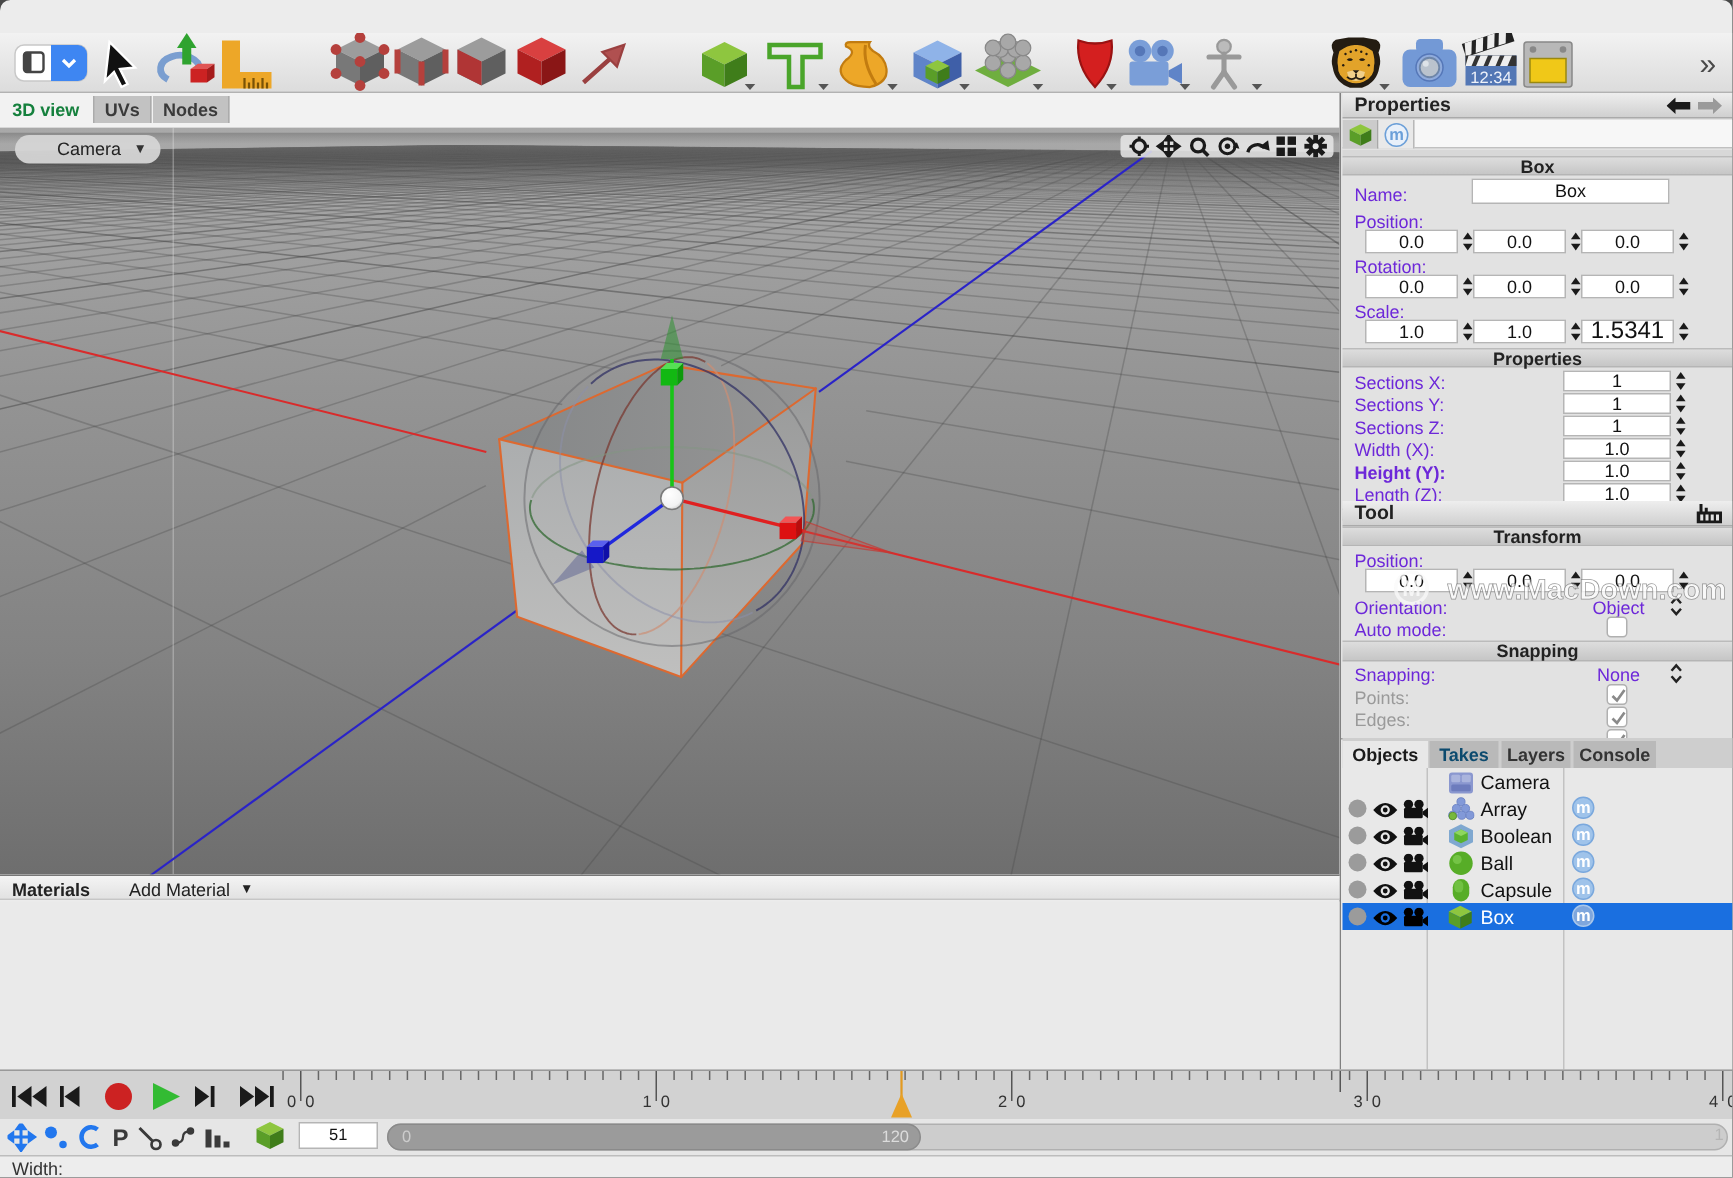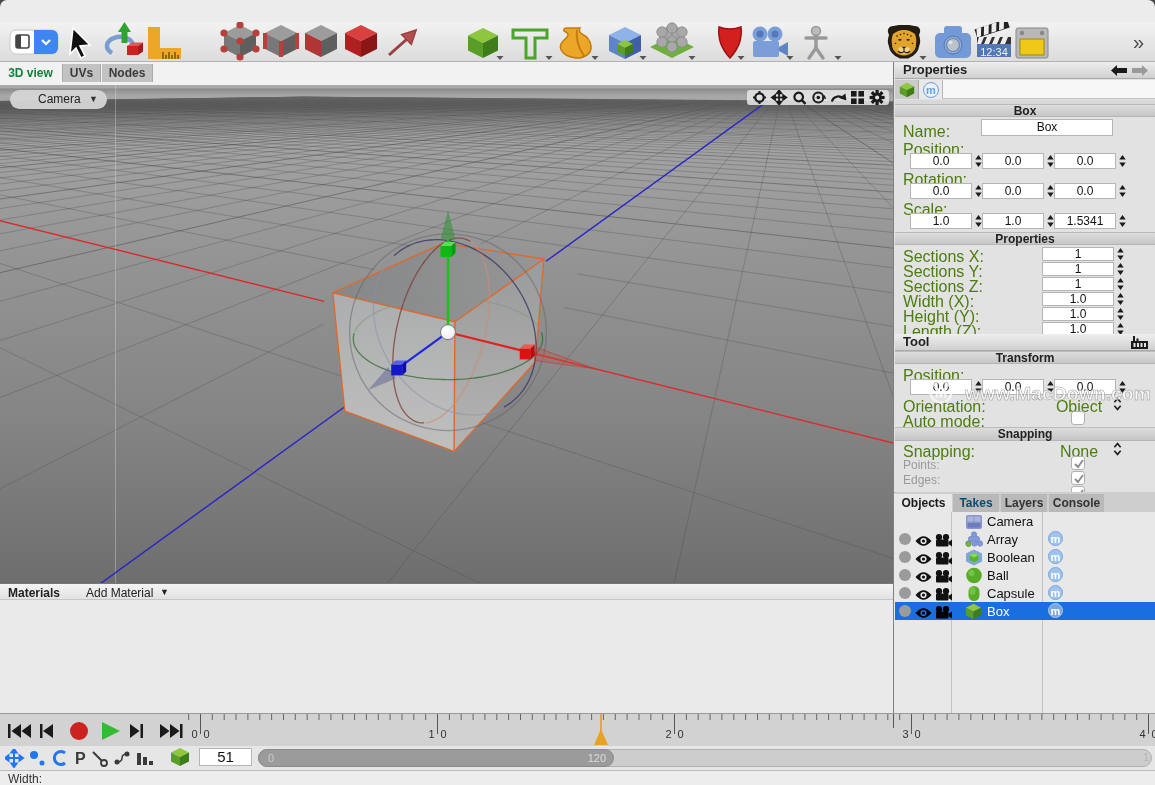--- a/index.html
+++ b/index.html
@@ -16,21 +16,21 @@
 #tabstrip { position:absolute; left:0; top:62px; width:894px; height:23px; background:#f2f2f2; }
 .vtab { position:absolute; top:2px; height:18px; font-size:12px; font-weight:bold; color:#333; text-align:center; line-height:18px; }
 
 #viewport { position:absolute; left:0; top:85px; width:893px; height:498px; }
 #camdrop { position:absolute; left:10px; top:5px; width:97px; height:19px; background:rgba(213,213,213,0.95); border-radius:10px; font-size:12px; color:#222; line-height:19px; }
 #vptools { position:absolute; left:747px; top:4.5px; width:142px; height:15px; background:rgba(232,232,232,0.85); border-radius:3px; }
 
 #rpanel { position:absolute; left:893px; top:62px; width:262px; height:651px; background:#e2e2e2; border-left:1px solid #808080; }
 .phead { position:absolute; left:1px; width:260px; height:17px; background:linear-gradient(#eee,#d0d0d0); border-bottom:1px solid #aaa; font-size:13px; font-weight:bold; color:#222; padding-left:8px; line-height:16px; }
 .ghead { position:absolute; left:1px; width:260px; height:13px; background:linear-gradient(#ddd,#c6c6c6); border-top:1px solid #bbb; border-bottom:1px solid #b5b5b5; font-size:12px; font-weight:bold; color:#222; text-align:center; line-height:12px; }
-.lbl { position:absolute; font-size:16px; color:#4d7c0f; }
+.lbl { position:absolute; font-size:12px; color:#6d28d9; }
 .lblg { position:absolute; font-size:12px; color:#9a9a9a; }
 .fld { position:absolute; background:#fff; border:1px solid #b5b5b5; font-size:12px; color:#111; text-align:center; }
 .stp { position:absolute; width:9px; }
 .chk { position:absolute; width:14px; height:14px; background:#fff; border:1px solid #b0b0b0; border-radius:3px; }
 
 .otab { position:absolute; top:0; height:18px; font-size:12px; font-weight:bold; text-align:center; line-height:18px; color:#222; }
 .orow { position:absolute; left:1px; width:261px; height:18px; font-size:13px; color:#111; }
 .orow .nm { position:absolute; left:92px; top:2px; }
 .mbadge { position:absolute; left:153px; top:1px; width:15px; height:15px; border-radius:50%; background:#9fc3ea; border:1px solid #7aa8dd; color:#fff; font-weight:bold; font-size:11px; text-align:center; line-height:15px; }
 
@@ -861,21 +861,21 @@
 <div class="fld" style="left:16px;top:151px;width:62px;height:16px;line-height:14px;font-size:12px;">1.0</div>
 <svg class="stp" style="left:80px;top:152px;" width="8" height="14" viewBox="0 0 8 14">
         <polygon points="4,1 7.2,5.5 0.8,5.5" fill="#1a1a1a"></polygon>
         <polygon points="4,13 7.2,8.5 0.8,8.5" fill="#1a1a1a"></polygon>
       </svg>
 <div class="fld" style="left:88px;top:151px;width:62px;height:16px;line-height:14px;font-size:12px;">1.0</div>
 <svg class="stp" style="left:152px;top:152px;" width="8" height="14" viewBox="0 0 8 14">
         <polygon points="4,1 7.2,5.5 0.8,5.5" fill="#1a1a1a"></polygon>
         <polygon points="4,13 7.2,8.5 0.8,8.5" fill="#1a1a1a"></polygon>
       </svg>
-<div class="fld" style="left:160px;top:151px;width:62px;height:16px;line-height:14px;font-size:12px;">1.5341</div>
+<div class="fld" style="left:160px;top:151px;width:62px;height:16px;line-height:14px;font-size:16px;">1.5341</div>
 <svg class="stp" style="left:224px;top:152px;" width="8" height="14" viewBox="0 0 8 14">
         <polygon points="4,1 7.2,5.5 0.8,5.5" fill="#1a1a1a"></polygon>
         <polygon points="4,13 7.2,8.5 0.8,8.5" fill="#1a1a1a"></polygon>
       </svg>
 <div class="ghead" style="top:170px;height:13px;line-height:12px;">Properties</div>
 <div class="lbl" style="left:9px;top:186px;">Sections X:</div>
 <div class="fld" style="left:148px;top:185px;width:72px;height:14px;line-height:12px;font-size:12px;">1</div>
 <svg class="stp" style="left:222px;top:185px;" width="8" height="14" viewBox="0 0 8 14">
         <polygon points="4,1 7.2,5.5 0.8,5.5" fill="#1a1a1a"></polygon>
         <polygon points="4,13 7.2,8.5 0.8,8.5" fill="#1a1a1a"></polygon>
@@ -891,21 +891,21 @@
 <svg class="stp" style="left:222px;top:215px;" width="8" height="14" viewBox="0 0 8 14">
         <polygon points="4,1 7.2,5.5 0.8,5.5" fill="#1a1a1a"></polygon>
         <polygon points="4,13 7.2,8.5 0.8,8.5" fill="#1a1a1a"></polygon>
       </svg>
 <div class="lbl" style="left:9px;top:231px;">Width (X):</div>
 <div class="fld" style="left:148px;top:230px;width:72px;height:14px;line-height:12px;font-size:12px;">1.0</div>
 <svg class="stp" style="left:222px;top:230px;" width="8" height="14" viewBox="0 0 8 14">
         <polygon points="4,1 7.2,5.5 0.8,5.5" fill="#1a1a1a"></polygon>
         <polygon points="4,13 7.2,8.5 0.8,8.5" fill="#1a1a1a"></polygon>
       </svg>
-<div class="lbl" style="left:9px;top:246px;">Height (Y):</div>
+<div class="lbl" style="left:9px;top:246px;font-weight:bold;">Height (Y):</div>
 <div class="fld" style="left:148px;top:245px;width:72px;height:14px;line-height:12px;font-size:12px;">1.0</div>
 <svg class="stp" style="left:222px;top:245px;" width="8" height="14" viewBox="0 0 8 14">
         <polygon points="4,1 7.2,5.5 0.8,5.5" fill="#1a1a1a"></polygon>
         <polygon points="4,13 7.2,8.5 0.8,8.5" fill="#1a1a1a"></polygon>
       </svg>
 <div class="lbl" style="left:9px;top:261px;">Length (Z):</div>
 <div class="fld" style="left:148px;top:260px;width:72px;height:14px;line-height:12px;font-size:12px;">1.0</div>
 <svg class="stp" style="left:222px;top:260px;" width="8" height="14" viewBox="0 0 8 14">
         <polygon points="4,1 7.2,5.5 0.8,5.5" fill="#1a1a1a"></polygon>
         <polygon points="4,13 7.2,8.5 0.8,8.5" fill="#1a1a1a"></polygon>
@@ -1236,21 +1236,21 @@
           <rect x="132" y="4" width="4" height="12"></rect>
           <rect x="138" y="8" width="4" height="8"></rect>
           <rect x="144" y="12" width="4" height="4"></rect>
         </g>
       </svg>
       <svg class="abs" style="left:170px;top:1px;" width="20" height="20" viewBox="0 0 20 20">
         <polygon points="10,1 19,5.5 10,10 1,5.5" fill="#8ec63f"></polygon>
         <polygon points="1,5.5 10,10 10,19 1,14.5" fill="#5a9e28"></polygon>
         <polygon points="19,5.5 10,10 10,19 19,14.5" fill="#3f7d1a"></polygon>
       </svg>
-      <div class="fld" style="left:199px;top:2px;width:53px;height:18px;line-height:16px;font-size:15px;">51</div>
+      <div class="fld" style="left:199px;top:2px;width:53px;height:18px;line-height:16px;font-size:11px;">51</div>
       <div class="abs" style="left:258px;top:3px;width:894px;height:18px;background:#cdcdcd;border:1px solid #b0b0b0;border-radius:9px;"></div>
       <div class="abs" style="left:258px;top:3px;width:356px;height:18px;background:#9b9b9b;border:1px solid #8a8a8a;border-radius:9px;color:#ccc;font-size:11px;">
         <span style="position:absolute;left:9px;top:2px;">0</span>
         <span style="position:absolute;right:7px;top:2px;color:#dcdcdc;">120</span>
       </div>
       <div class="abs" style="left:1143px;top:5px;color:#b5b5b5;font-size:11px;">1</div>
     </div>
   <div id="statusbar">
       <span style="position:absolute;left:8px;top:1px;">Width:</span>
     </div>

